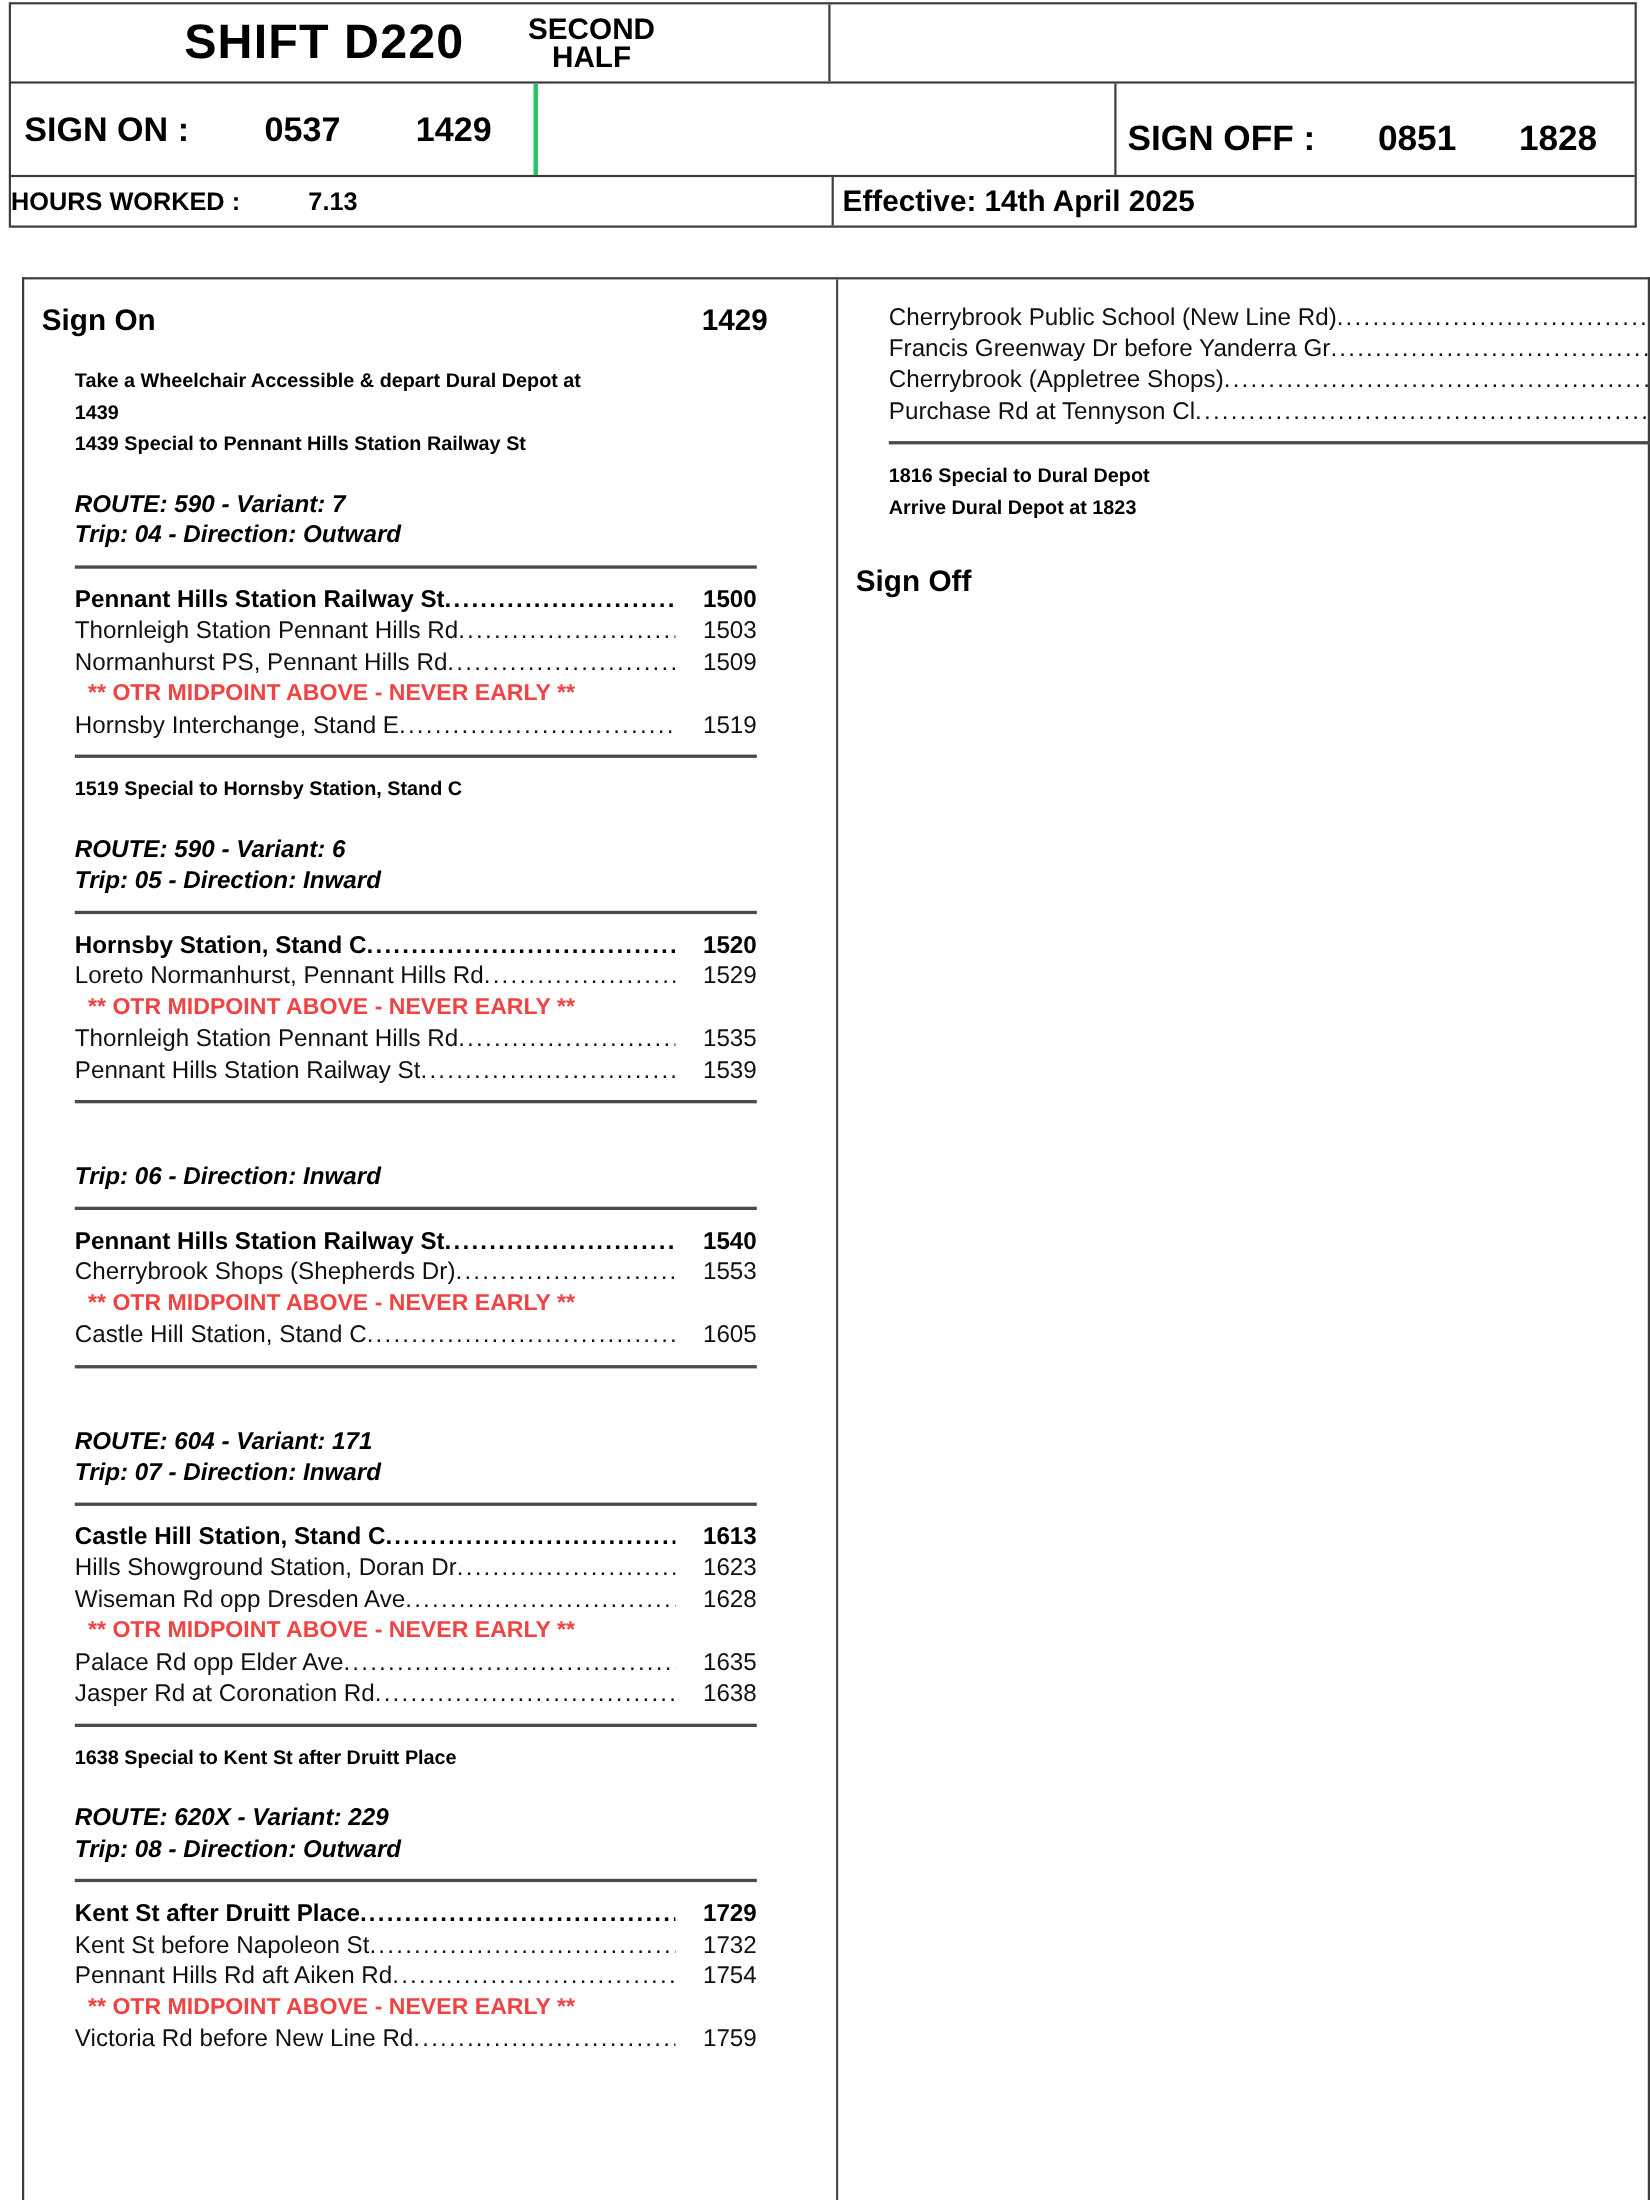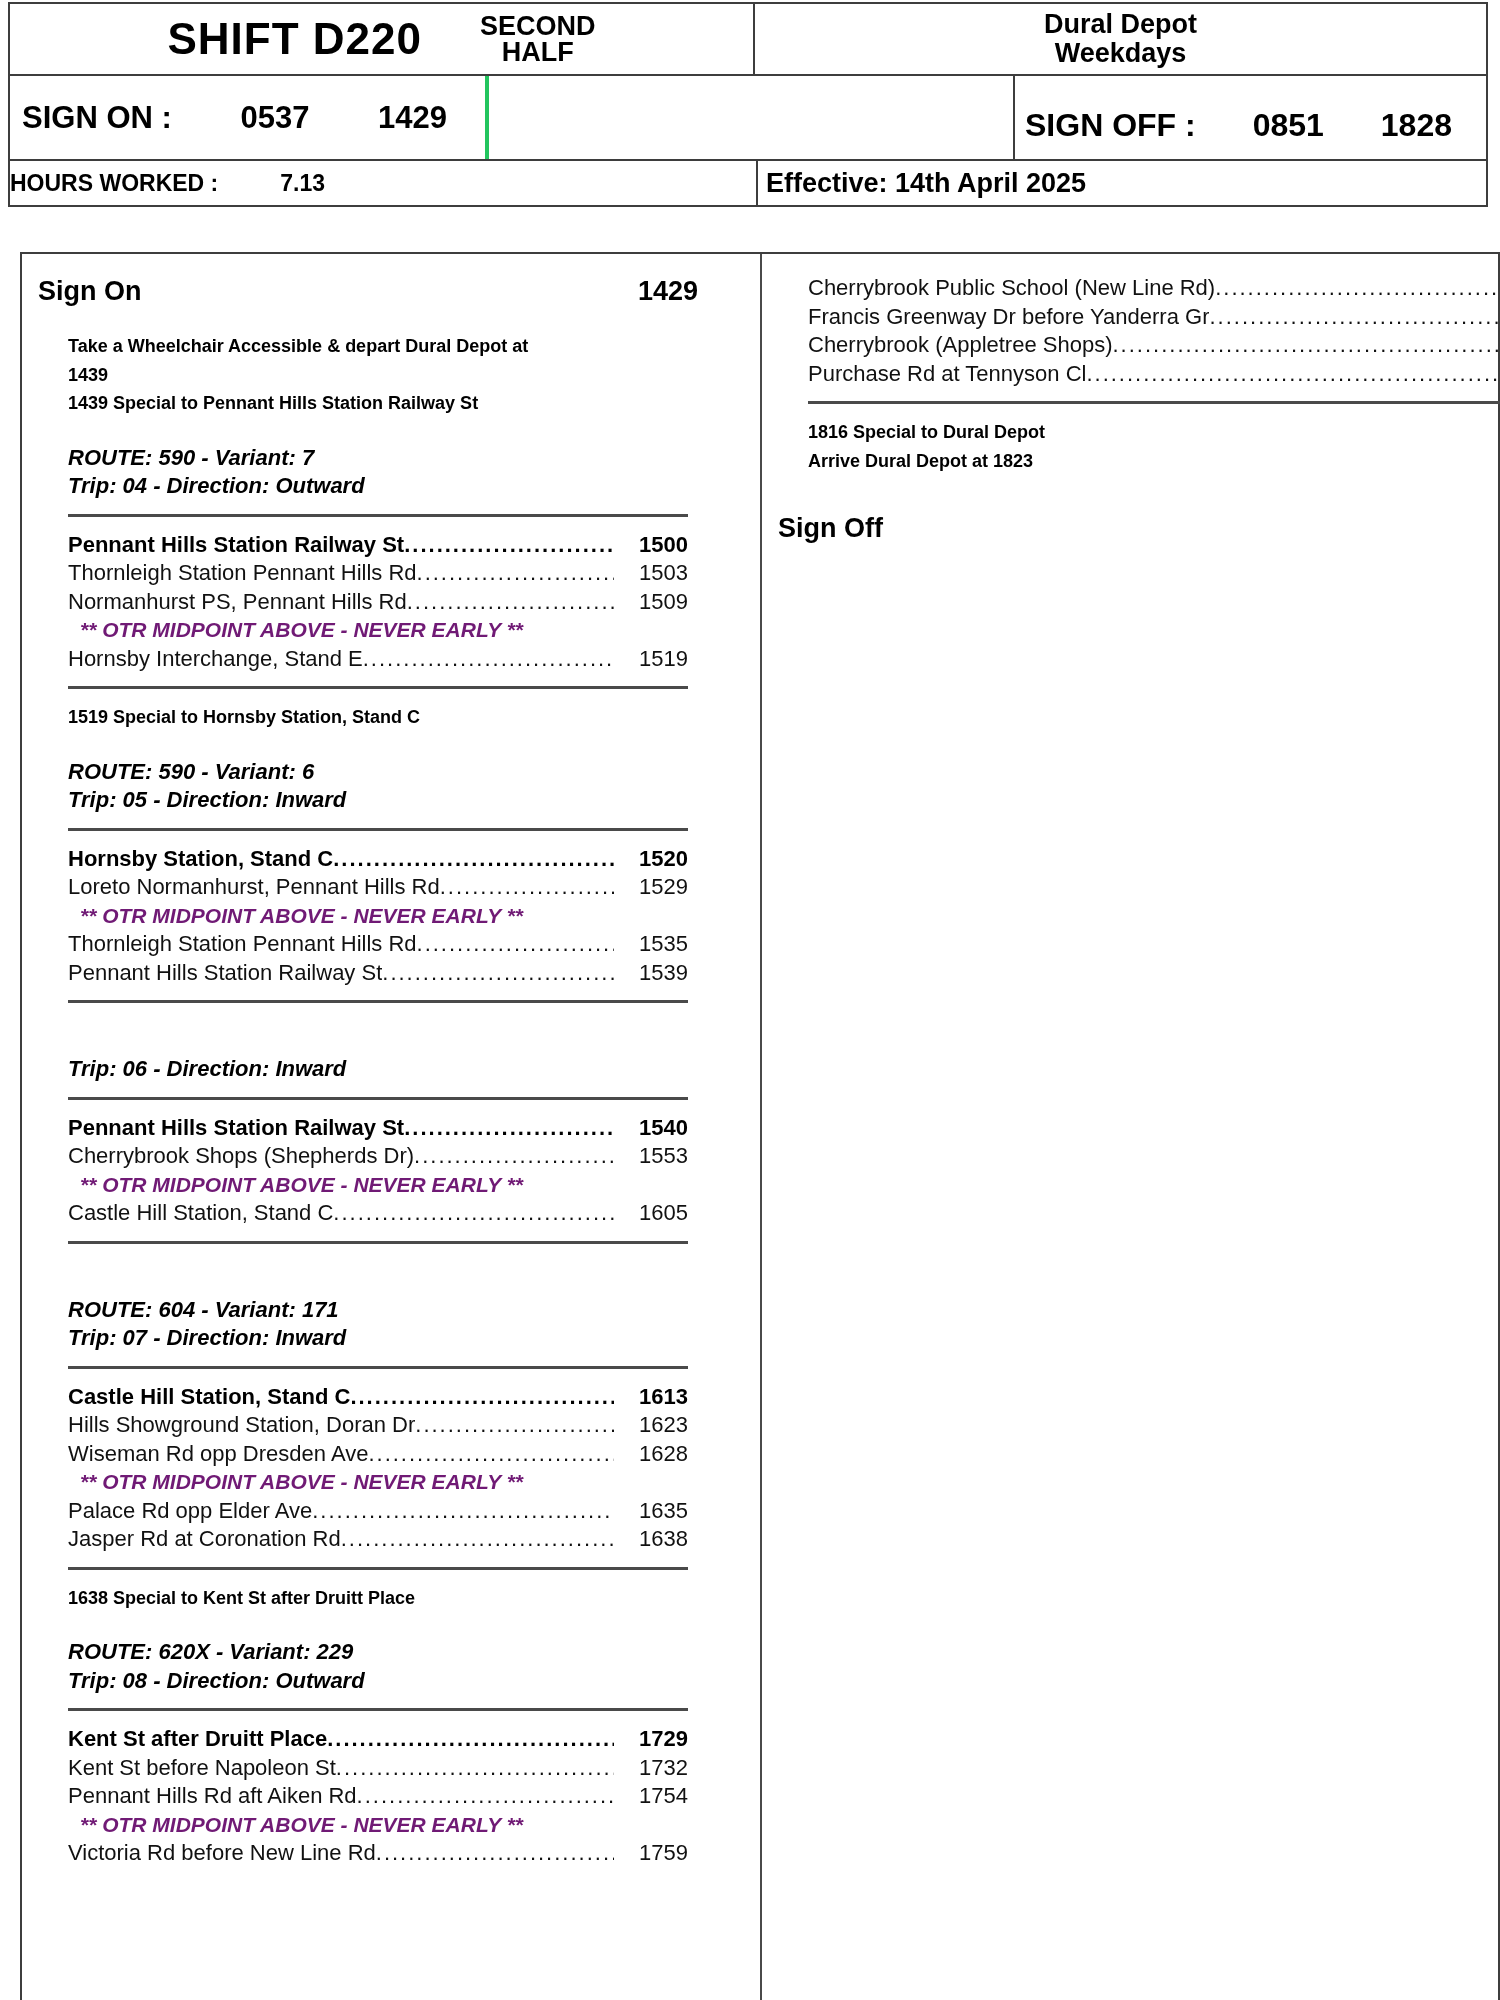--- a/index.html
+++ b/index.html
@@ -80,40 +80,36 @@
 
   .stops { font-size:22px; line-height:28.5px; }
   .stop-row { display:flex; color:#111; }
   .stop-row.bold { font-weight:bold; color:#000; }
   .stop-name { flex:0 1 auto; white-space:nowrap; overflow:hidden; }
   .stop-leader {
     flex:1 1 0; min-width:0; overflow:hidden; white-space:nowrap;
     letter-spacing:2px; margin-right:4px;
   }
   .stop-time { flex:0 0 70px; text-align:right; }
-  .stop-marker { font-size:21px; font-weight:bold; padding-left:12px; white-space:nowrap; color:#701a75;font-style:italic; }
+  .stop-marker { font-size:21px; font-weight:bold; padding-left:12px; white-space:nowrap; color:#ef4444; }
 </style>
 </head>
 <body>
 
 <div class="page">
 
   <div class="header-table">
     <div class="hrow hrow1">
       <div class="hcell cell-shift">
         <span class="shift-title">SHIFT D220</span>
         <span class="half-block">
           <span>SECOND</span><br>
           <span>HALF</span>
         </span>
       </div>
-      <div class="hcell cell-depot">
-        <span>Dural Depot</span>
-        <span>Weekdays</span>
-      </div>
     </div>
 
     <div class="hrow hrow2">
       <div class="hcell cell-signon">
         <span>SIGN ON :</span>
         <span>0537</span>
         <span>1429</span>
       </div>
       <div class="hcell cell-mid"></div>
       <div class="hcell cell-signoff">

